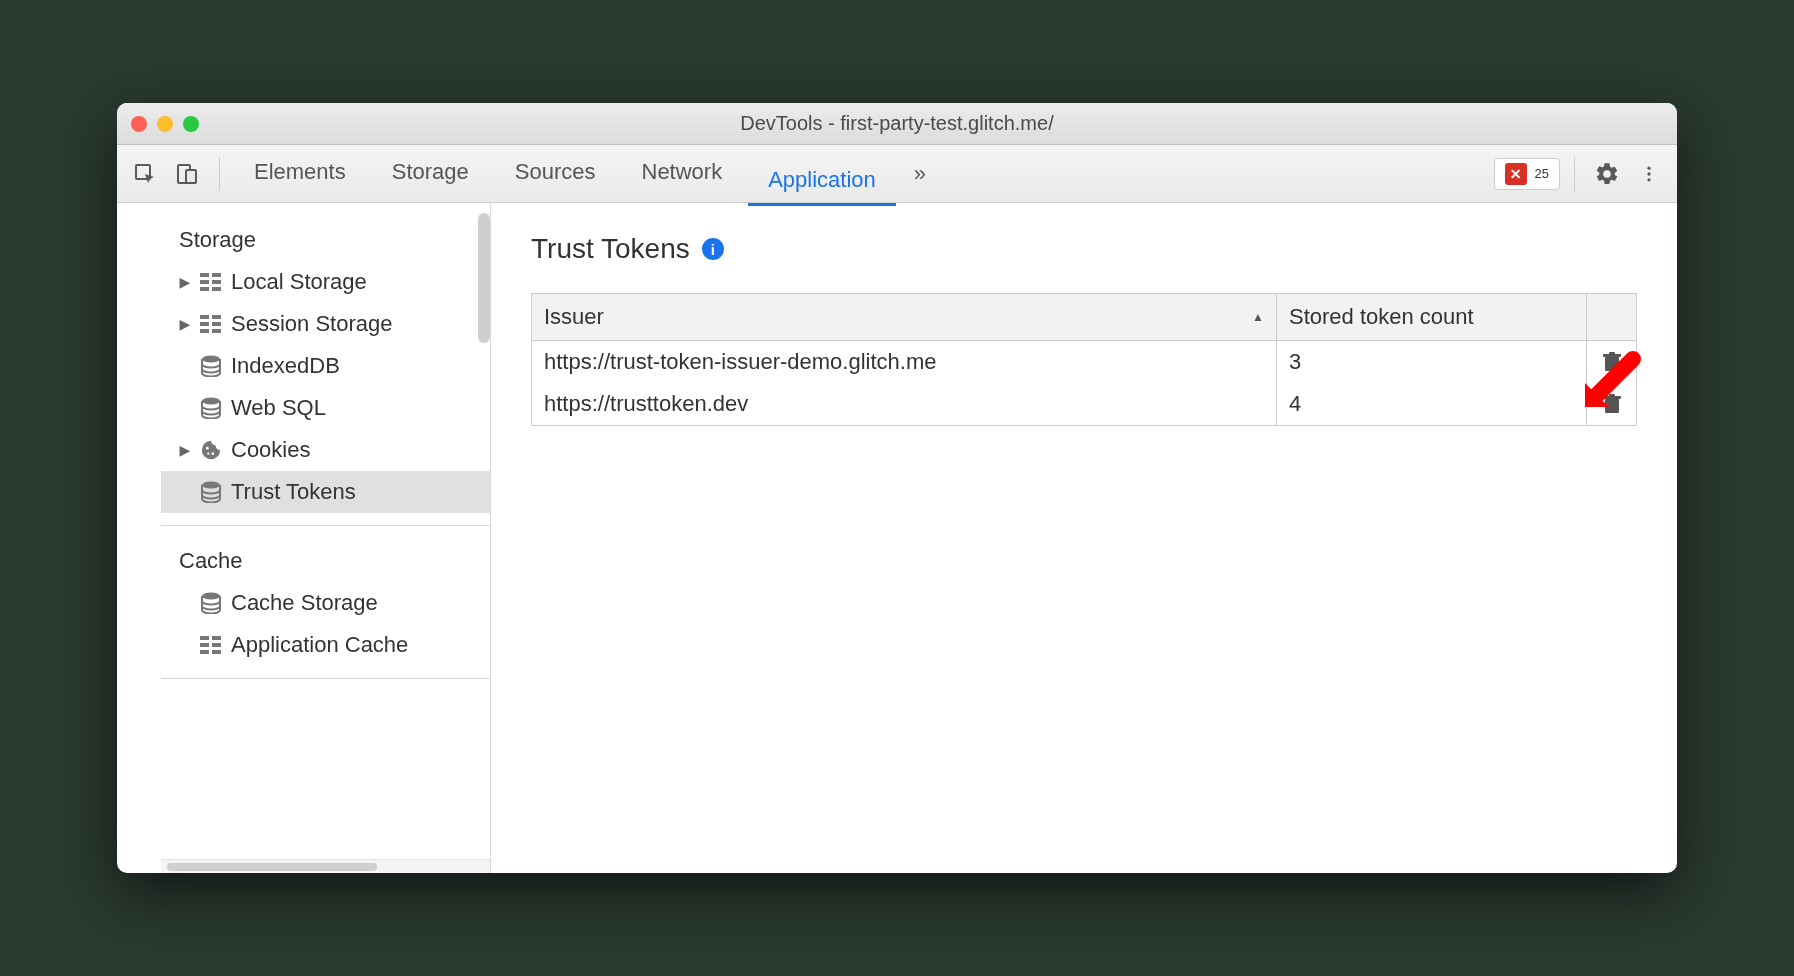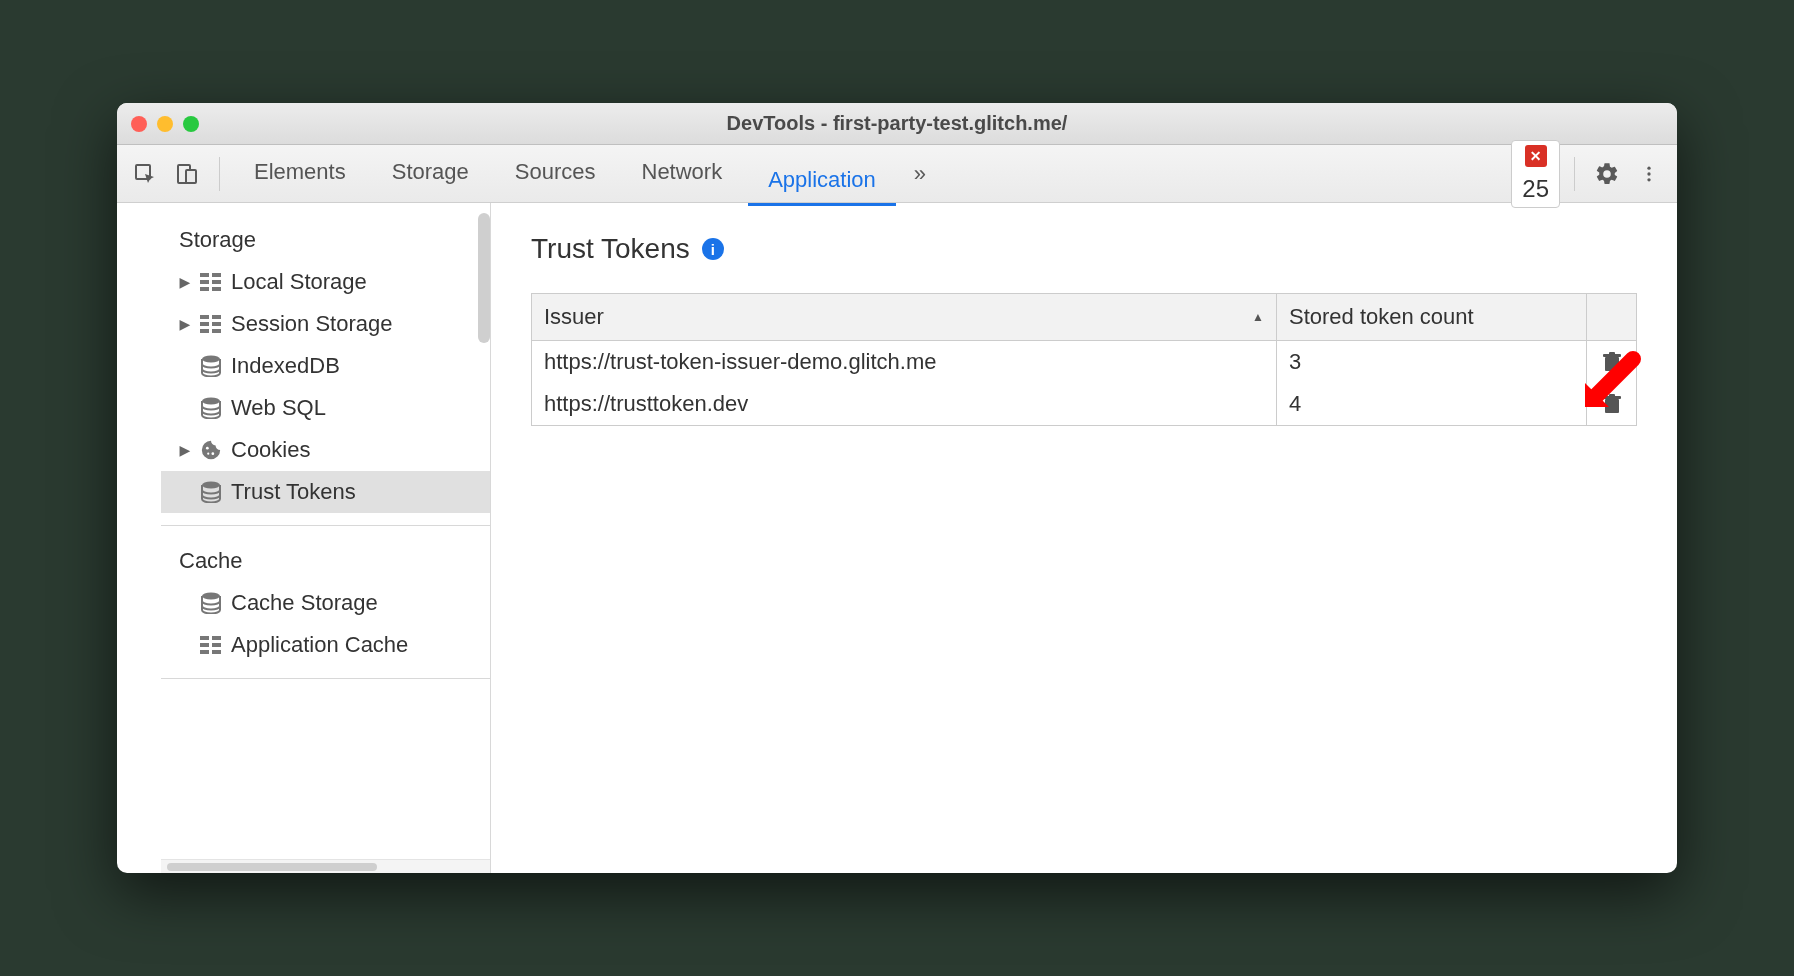--- a/index.html
+++ b/index.html
@@ -32,21 +32,21 @@
     align-items: center;
     position: relative;
   }
   .traffic-lights { display: flex; gap: 10px; margin-left: 14px; }
   .traffic-light { width: 16px; height: 16px; border-radius: 50%; }
   .tl-close { background:#ff5f57; }
   .tl-min { background:#ffbd2e; }
   .tl-max { background:#28c940; }
   .window-title {
     position: absolute; left: 0; right: 0; text-align: center;
-    font-size: 20px; color:#4a4a4a;font-weight:bold;
+    font-size: 20px; color:#4a4a4a;
   }
   
   .tabstrip {
     height: 58px;
     background: linear-gradient(#f4f4f4,#eaeaea);
     border-bottom: 1px solid #cfcfcf;
     display: flex;
     align-items: center;
     padding: 0 10px;
     gap: 6px;
@@ -61,21 +61,21 @@
     font-size: 22px;
     color: #555;
     cursor: pointer;
     border-bottom: 3px solid transparent;
   }
   .tab.active { color:#1a73e8; border-bottom-color:#1a73e8;margin-top:16px; }
   .ts-right { margin-left:auto; display:flex; align-items:center; gap:6px; }
   .error-badge {
     display:flex; align-items:center; gap:8px;
     background:#fff; border:1px solid #ccc; border-radius:4px;
-    padding:4px 10px; font-size:24px; color:#333;flex-direction:column;
+    padding:4px 10px; font-size:13px; color:#333;
   }
   .error-icon { width:22px; height:22px; background:#d93025; color:#fff; display:flex; align-items:center; justify-content:center; font-size:14px; font-weight:bold; border-radius:3px; position:relative;}
   .error-icon::after { content:"✕"; }
   
   .main { flex:1; display:flex; overflow:hidden;padding-left:44px; }
   .sidebar {
     width: 330px; border-right:1px solid #d8d8d8;
     overflow-y:auto; padding-top:14px; position:relative;
     display:flex; flex-direction:column;
   }

